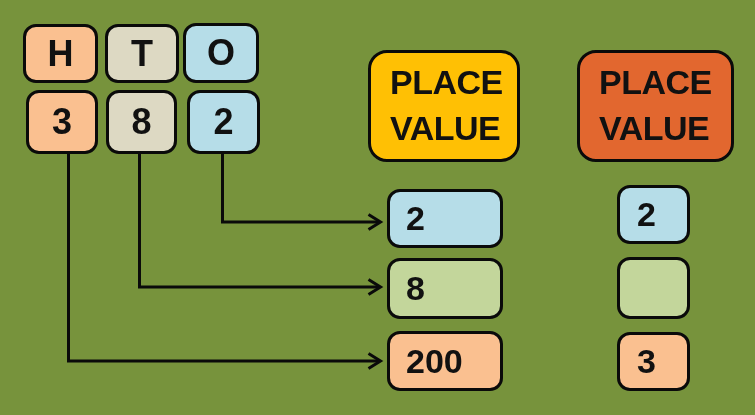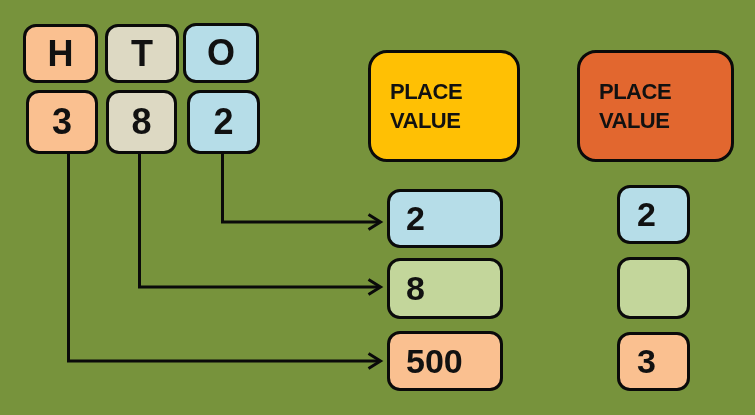--- a/index.html
+++ b/index.html
@@ -44,21 +44,21 @@
   .d8-box { left: 106px; top: 90px; width: 71px; height: 64px; font-size: 36px; }
   .d2-box { left: 187px; top: 90px; width: 73px; height: 64px; font-size: 36px; }
 
   
   .hdr {
     border-radius: 19px;
     flex-direction: column;
     align-items: flex-start;
     justify-content: center;
     padding-left: 19px;
-    font-size: 22px;
+    font-size: 34px;
     line-height: 1.34;
     letter-spacing: -0.5px;
   }
   .pv-hdr { left: 368px; top: 50px; width: 152px; height: 112px; }
   .fv-hdr { left: 577px; top: 50px; width: 157px; height: 112px; }
 
   
   .pv-row {
     left: 387px; width: 116px;
     justify-content: flex-start;
@@ -121,21 +121,21 @@
     <span>VALUE</span>
   </div>
 
   <div class="box c-blue pv-row pv-row0">
     <span>2</span>
   </div>
   <div class="box c-green pv-row pv-row1">
     <span>8</span>
   </div>
   <div class="box c-peach pv-row pv-row2">
-    <span>500</span>
+    <span>200</span>
   </div>
 
   <div class="box c-blue fv-row fv-row0">
     <span>2</span>
   </div>
   <div class="box c-green fv-row fv-row1">
     <span></span>
   </div>
   <div class="box c-peach fv-row fv-row2">
     <span>3</span>

